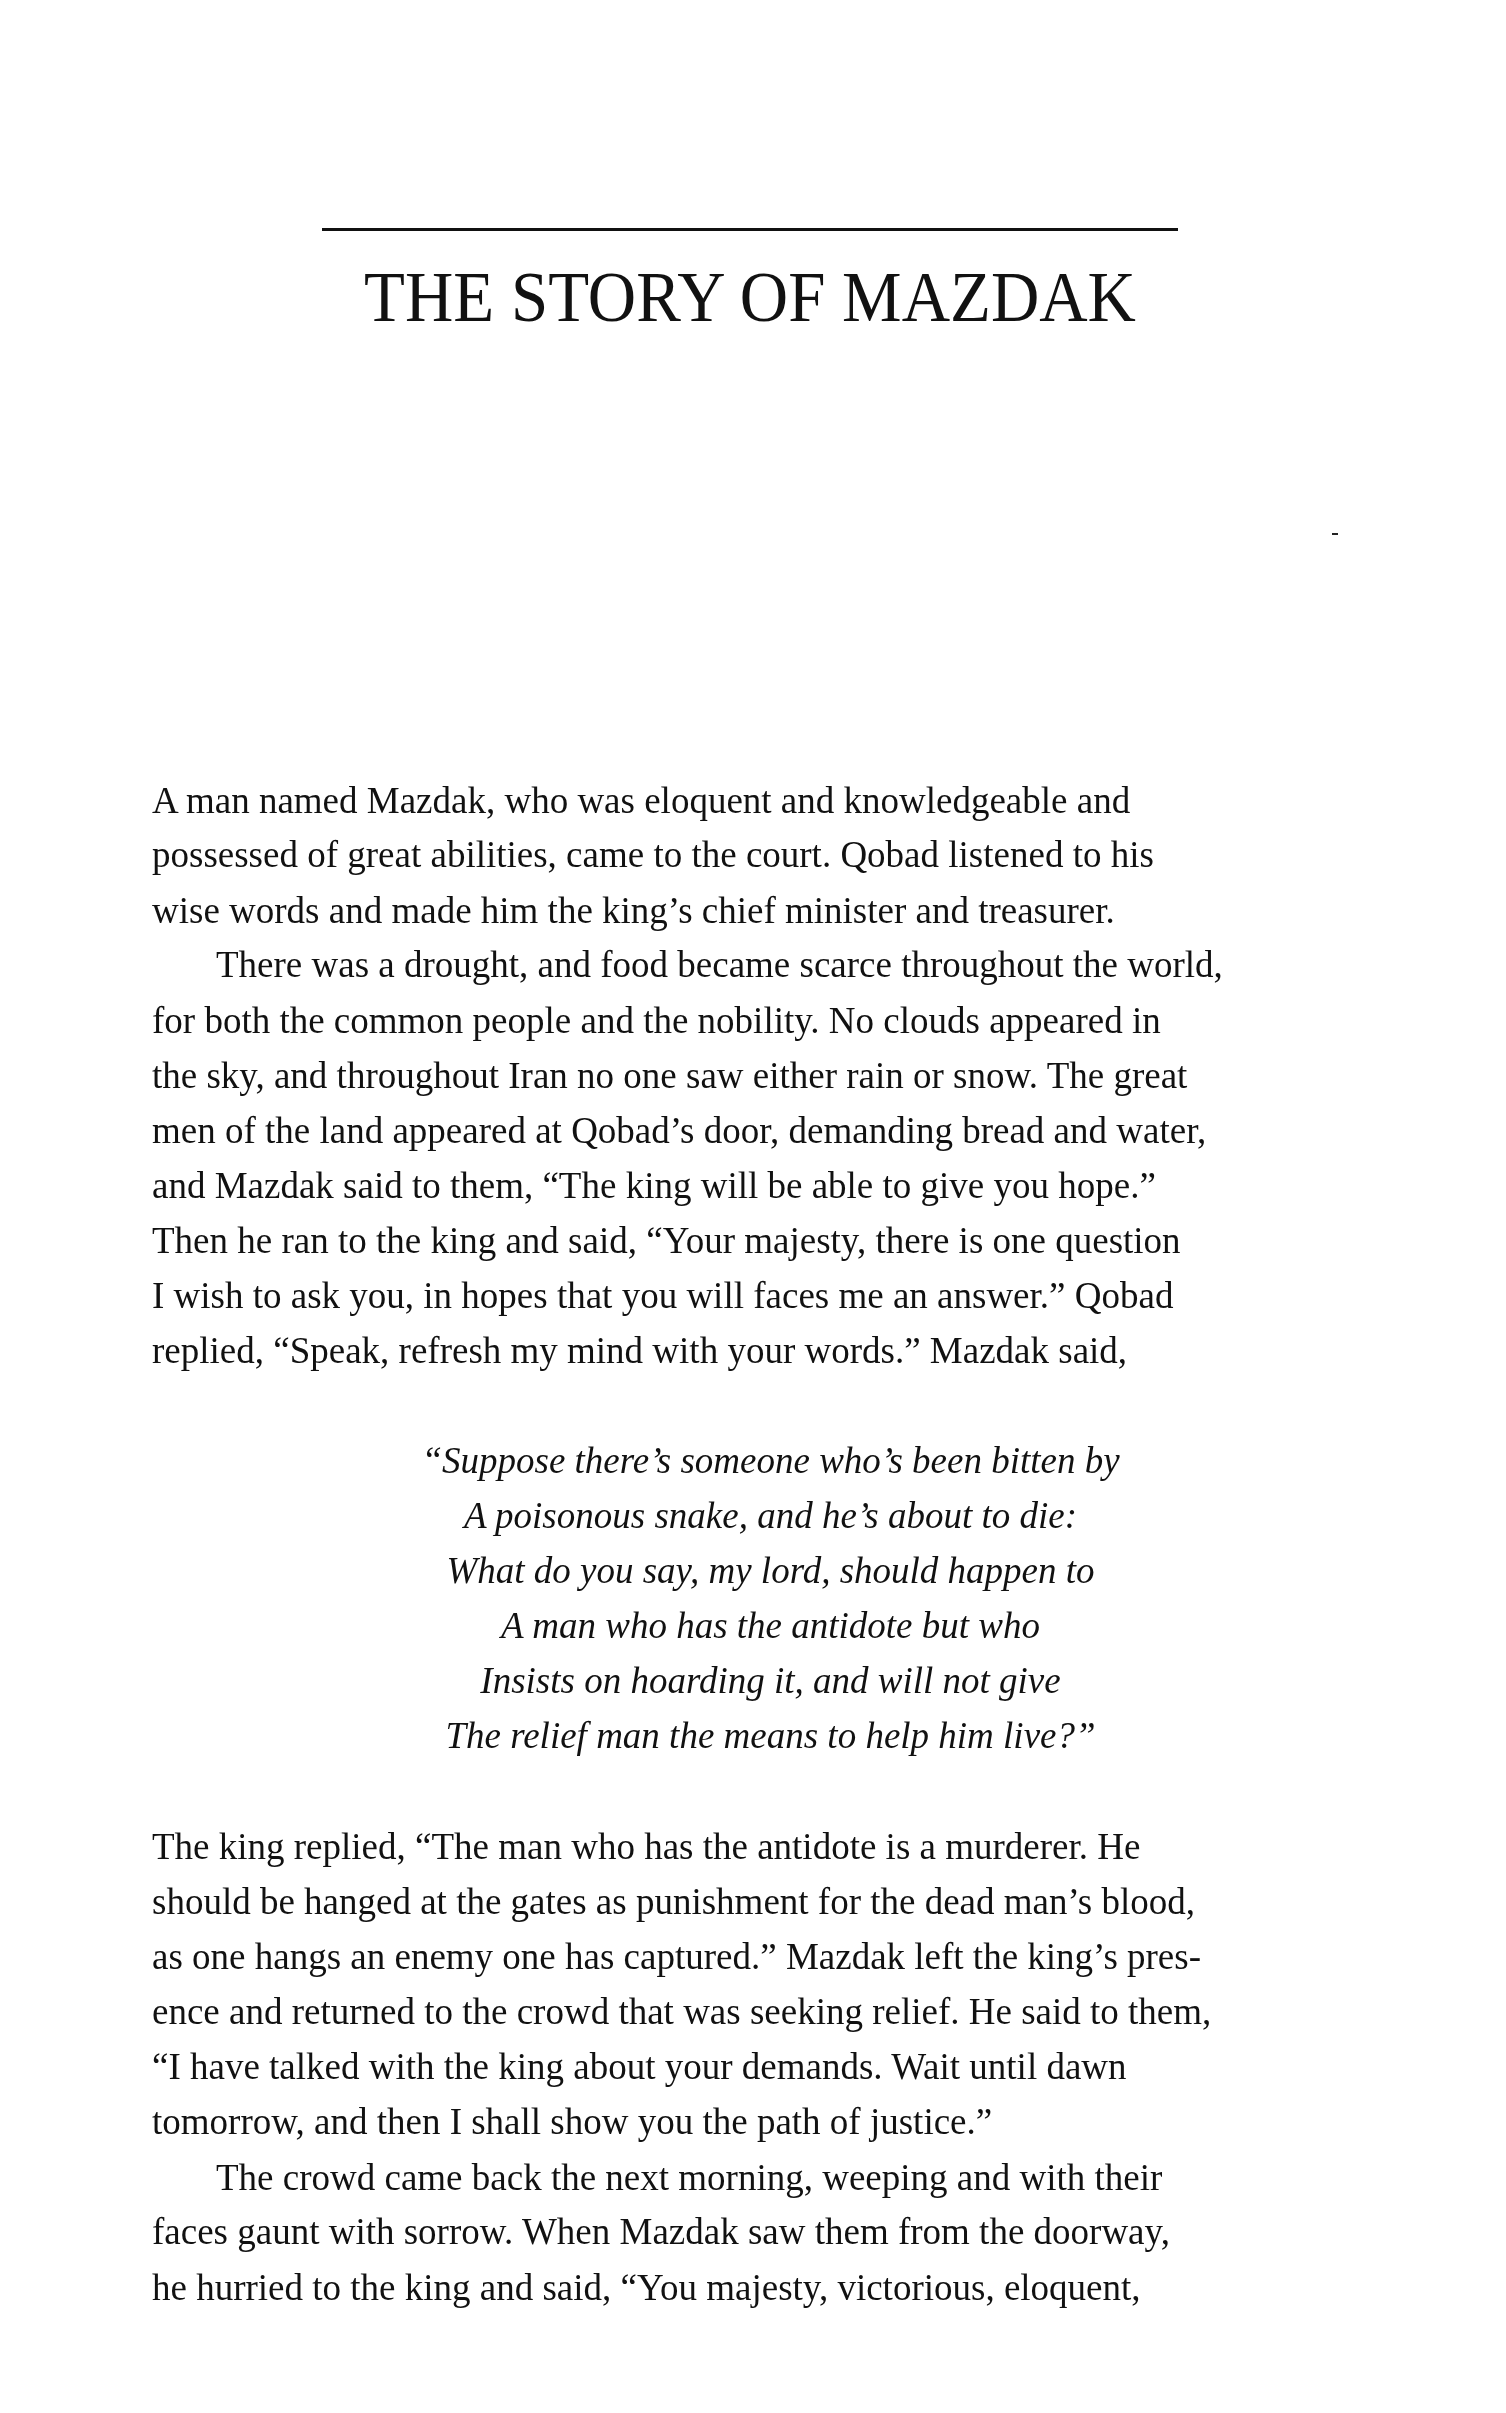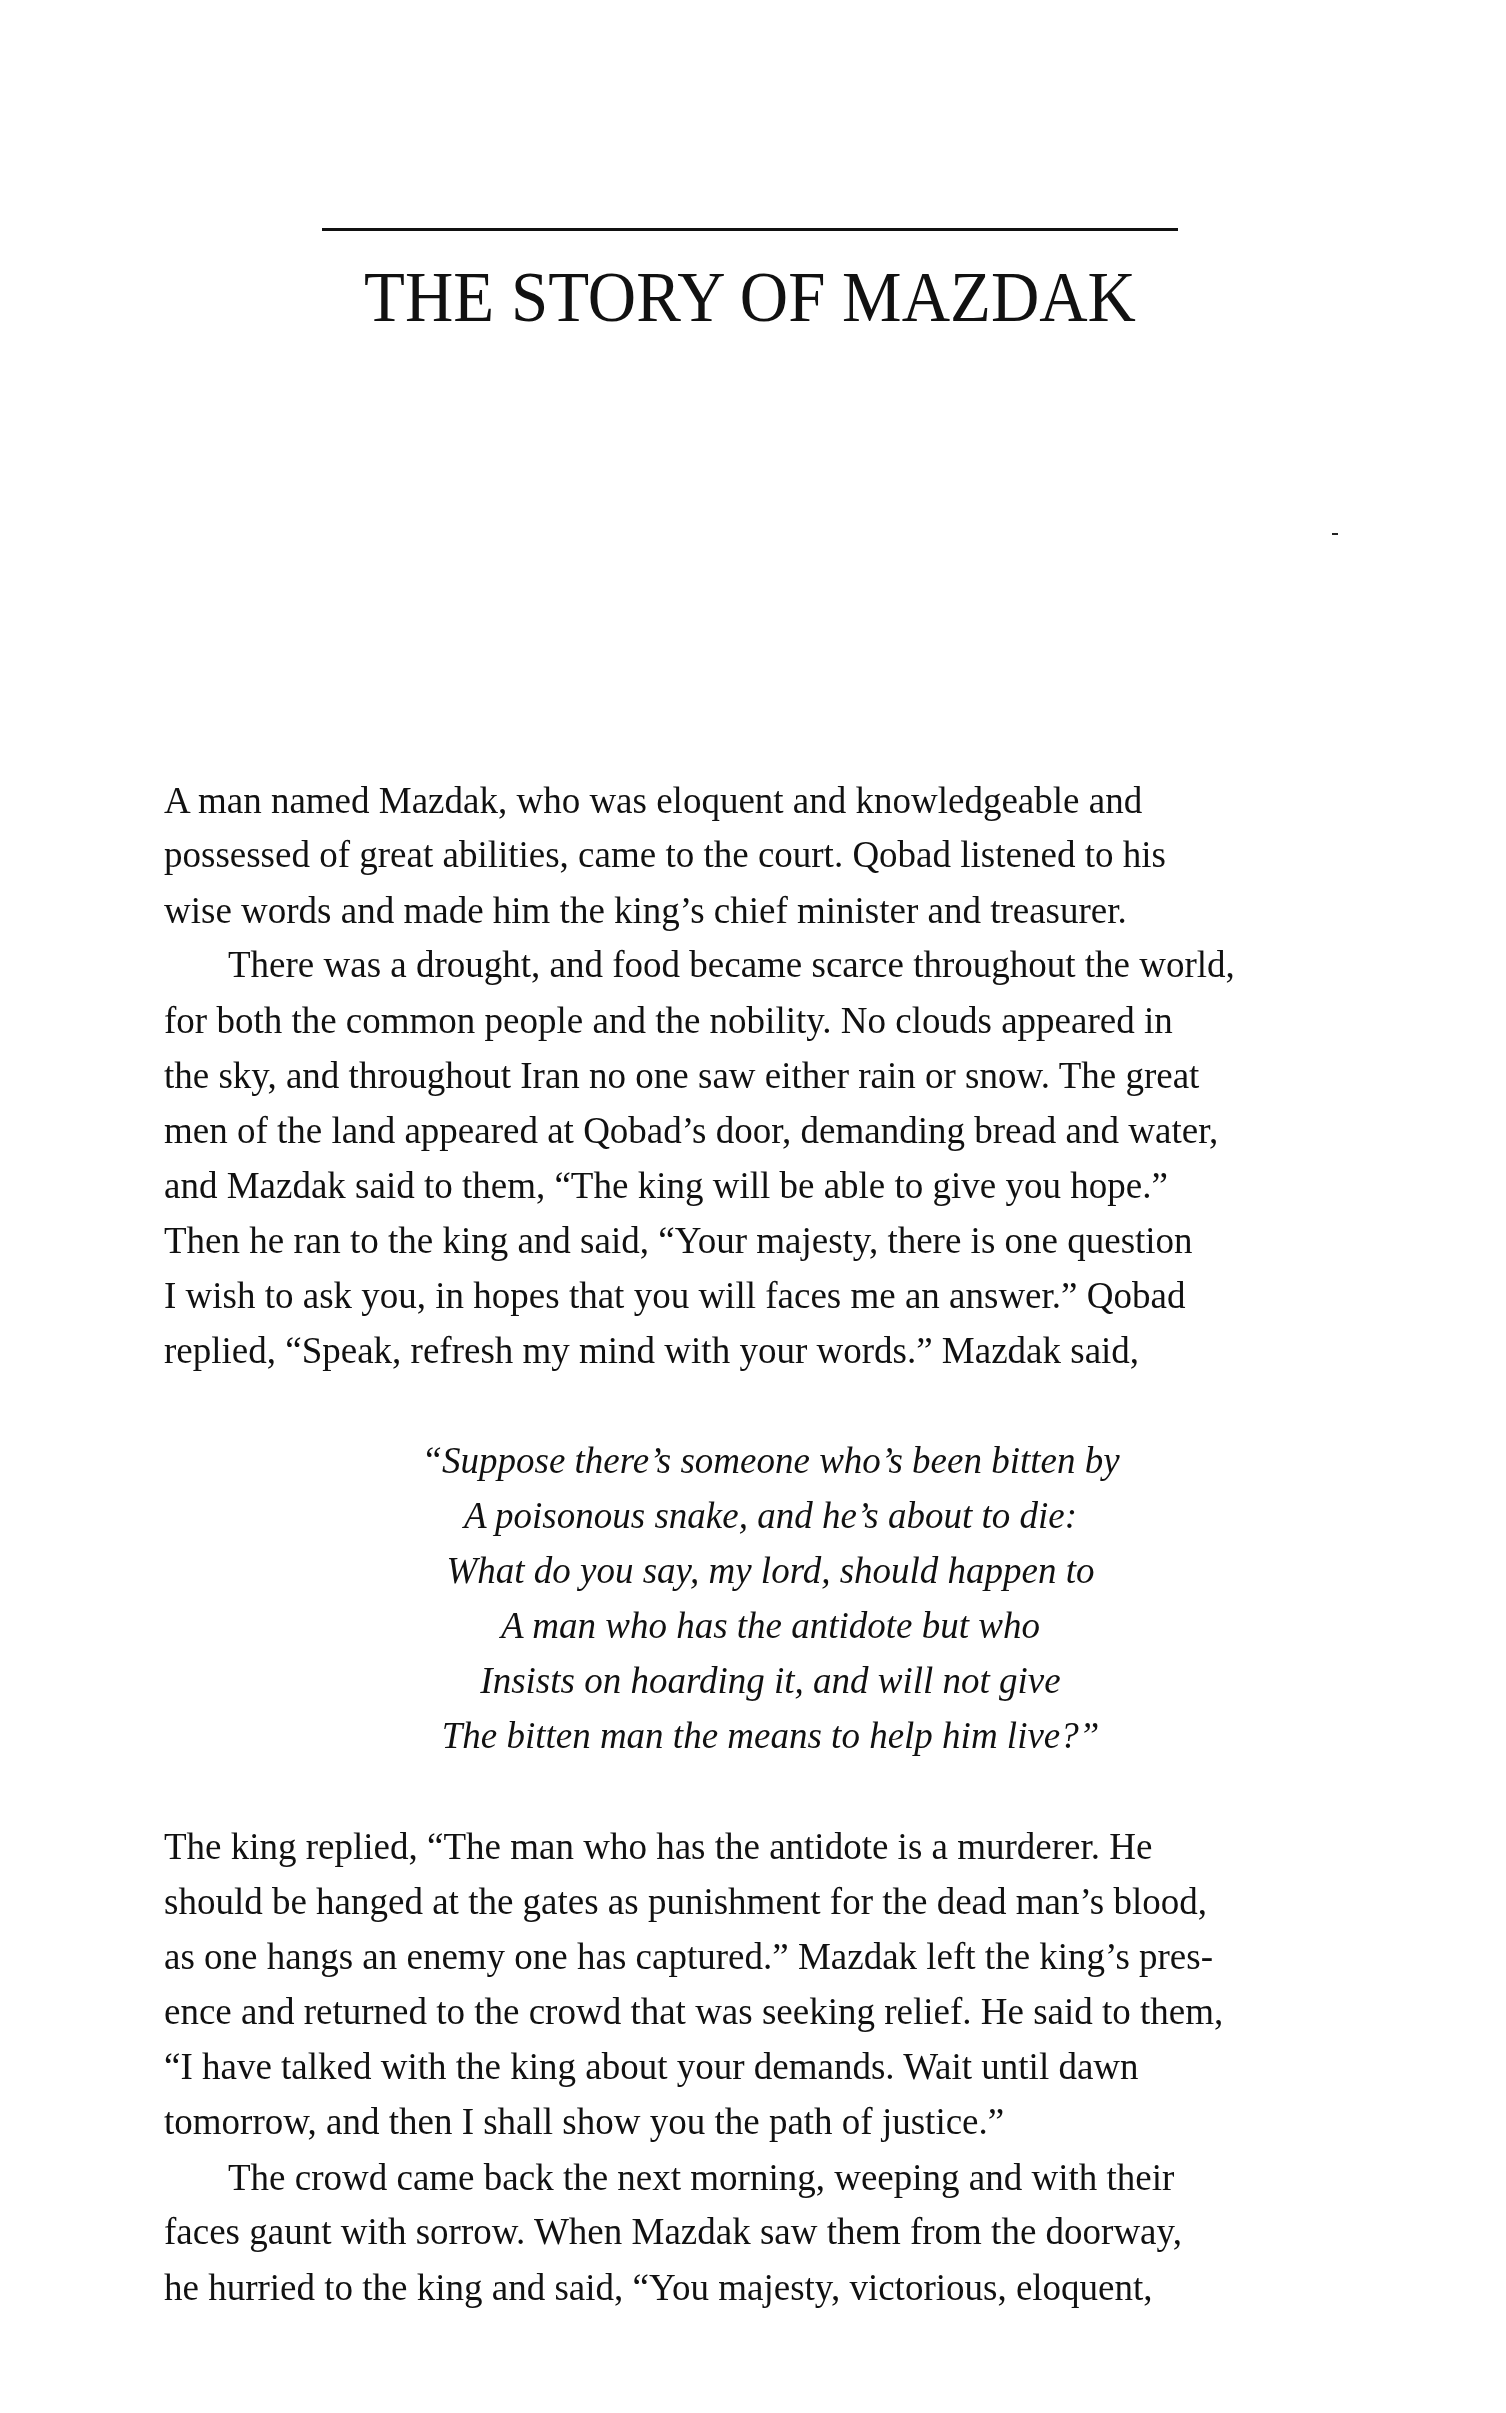--- a/index.html
+++ b/index.html
@@ -49,21 +49,20 @@
       position: absolute;
       left: 152px;
       width: 1194px;
       height: 55px;
       font-size: 37px;
       line-height: 55px;
       white-space: nowrap;
       text-align: justify;
       text-align-last: justify;
       overflow: visible;
-      margin-left: 12px;
     }
     .line.indent {
       left: 216px;
       width: 1130px;
     }
     .line.last {
       text-align: center;
       text-align-last: left;
     }
     .verse {
@@ -101,21 +100,21 @@
   <div class="line" style="top: 1268px; white-space: nowrap; word-spacing: 0px; text-align: left; text-align-last: left;">I wish to ask you, in hopes that you will faces me an answer.” Qobad</div>
   <div class="line last" style="top:1323px">replied, “Speak, refresh my mind with your words.” Mazdak said,</div>
 </div>
 
 <div>
   <div class="verse" style="top:1433px">“Suppose there’s someone who’s been bitten by</div>
   <div class="verse" style="top:1488px">A poisonous snake, and he’s about to die:</div>
   <div class="verse" style="top:1543px">What do you say, my lord, should happen to</div>
   <div class="verse" style="top:1598px">A man who has the antidote but who</div>
   <div class="verse" style="top:1653px">Insists on hoarding it, and will not give</div>
-  <div class="verse" style="top:1708px">The bitten man the means to help him live?”</div>
+  <div class="verse" style="top:1708px">The relief man the means to help him live?”</div>
 </div>
 
 <div>
   <div class="line" style="top: 1819px; white-space: nowrap; word-spacing: 0px; text-align: right; text-align-last: left;">The king replied, “The man who has the antidote is a murderer. He</div>
   <div class="line" style="top: 1874px; white-space: nowrap; word-spacing: 0px; text-align: left; text-align-last: left;">should be hanged at the gates as punishment for the dead man’s blood,</div>
   <div class="line" style="top: 1929px; white-space: nowrap; word-spacing: 0px; text-align: right; text-align-last: left;">as one hangs an enemy one has captured.” Mazdak left the king’s pres-</div>
   <div class="line" style="top: 1984px; white-space: nowrap; word-spacing: 0px; text-align: left; text-align-last: left;">ence and returned to the crowd that was seeking relief. He said to them,</div>
   <div class="line" style="top: 2039px; white-space: nowrap; word-spacing: 0px; text-align: left; text-align-last: left;">“I have talked with the king about your demands. Wait until dawn</div>
   <div class="line last" style="top:2094px">tomorrow, and then I shall show you the path of justice.”</div>
 </div>

